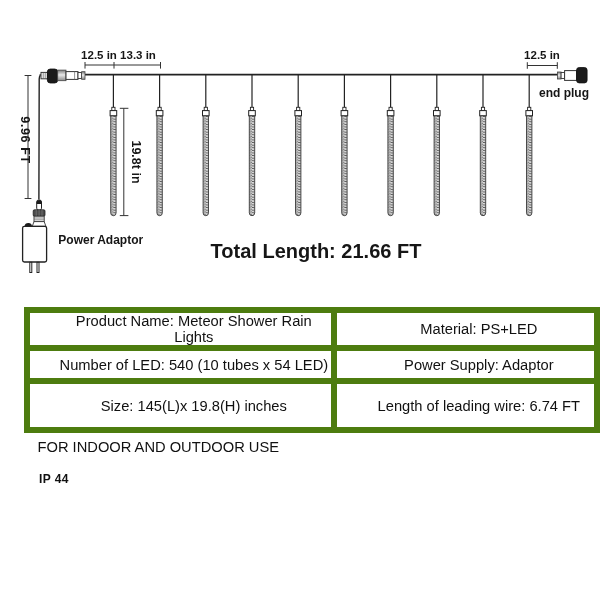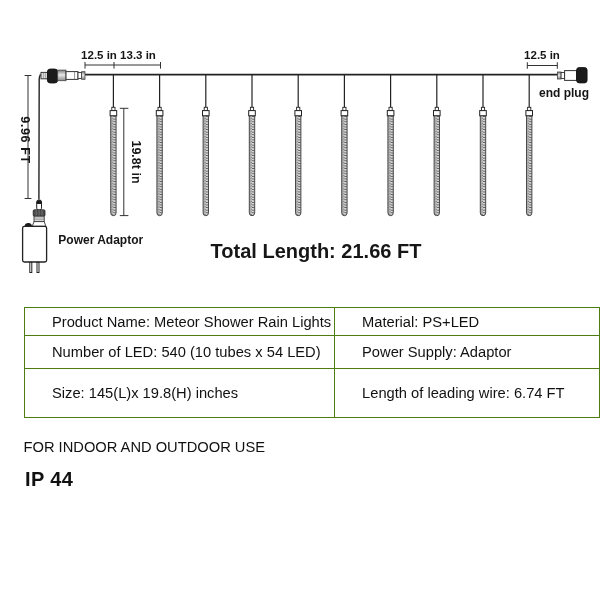--- a/index.html
+++ b/index.html
@@ -1,23 +1,23 @@
 <!DOCTYPE html>
 <html><head>
 <meta charset="utf-8">
 <style>
   html,body{margin:0;padding:0;}
   body{width:600px;height:600px;background:#ffffff;font-family:"Liberation Sans",sans-serif;position:relative;}
   .page{position:absolute;left:0;top:0;width:600px;height:600px;background:#fff;}
   svg text{font-family:"Liberation Sans",sans-serif;}
   table.spec{position:absolute;left:24px;top:307px;border-collapse:collapse;table-layout:fixed;}
-  table.spec td{border:1px solid #4d7c0f;font-size:14.7px;color:#111;padding:0 0 0 27px;vertical-align:middle;}
+  table.spec td{border:6px solid #4d7c0f;font-size:14.7px;color:#111;padding:0 0 0 27px;vertical-align:middle;text-align:center;}
   td.c1{width:286px;}
   td.c2{width:240px;padding-left:14px;}
-  .txt{position:absolute;color:#111;}
+  .txt{position:absolute;color:#111;margin-left:14px;}
 </style>
 </head>
 <body>
 <div class="page">
 
 <svg width="600" height="300" viewBox="0 0 600 300" style="position:absolute;left:0;top:0;">
   <defs>
     <pattern id="coil" width="5.4" height="2.6" patternUnits="userSpaceOnUse">
       <rect width="5.4" height="2.6" fill="#ffffff"></rect>
       <path d="M -0.3 2.35 L 5.7 1.45" stroke="#2f2f2f" stroke-width="0.78" fill="none"></path>
@@ -155,16 +155,16 @@
   <tr style="height:49px;">
     <td class="c1">Size: 145(L)x 19.8(H) inches</td>
     <td class="c2">Length of leading wire: 6.74 FT</td>
   </tr>
 
 </tbody>
     </table>
 
 <div class="txt" style="left:23.5px;top:439px;font-size:14.7px;line-height:17px;">FOR INDOOR AND OUTDOOR USE</div>
 
-<div class="txt" style="left:25px;top:470px;font-size:20px;font-weight:bold;line-height:19px;letter-spacing:0.4px;">IP 44</div>
+<div class="txt" style="left:25px;top:470px;font-size:12px;font-weight:bold;line-height:19px;letter-spacing:0.4px;">IP 44</div>
 
 
 </div>
 
 </body></html>

